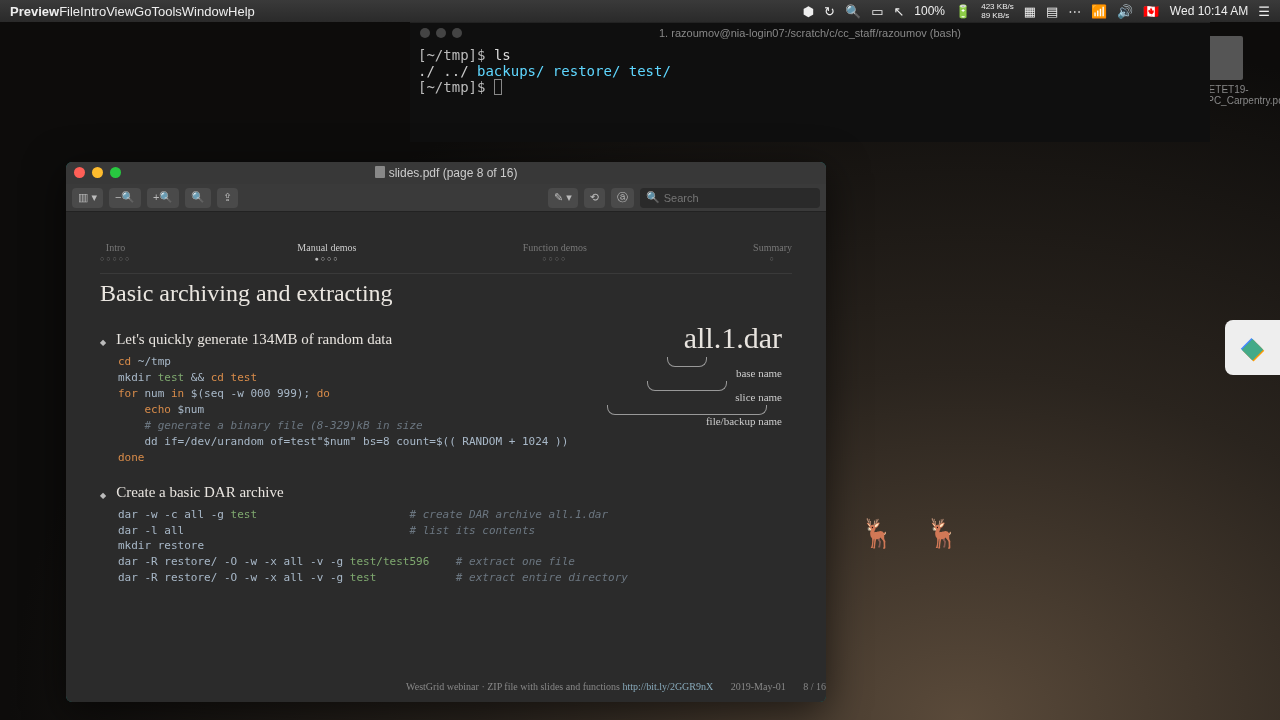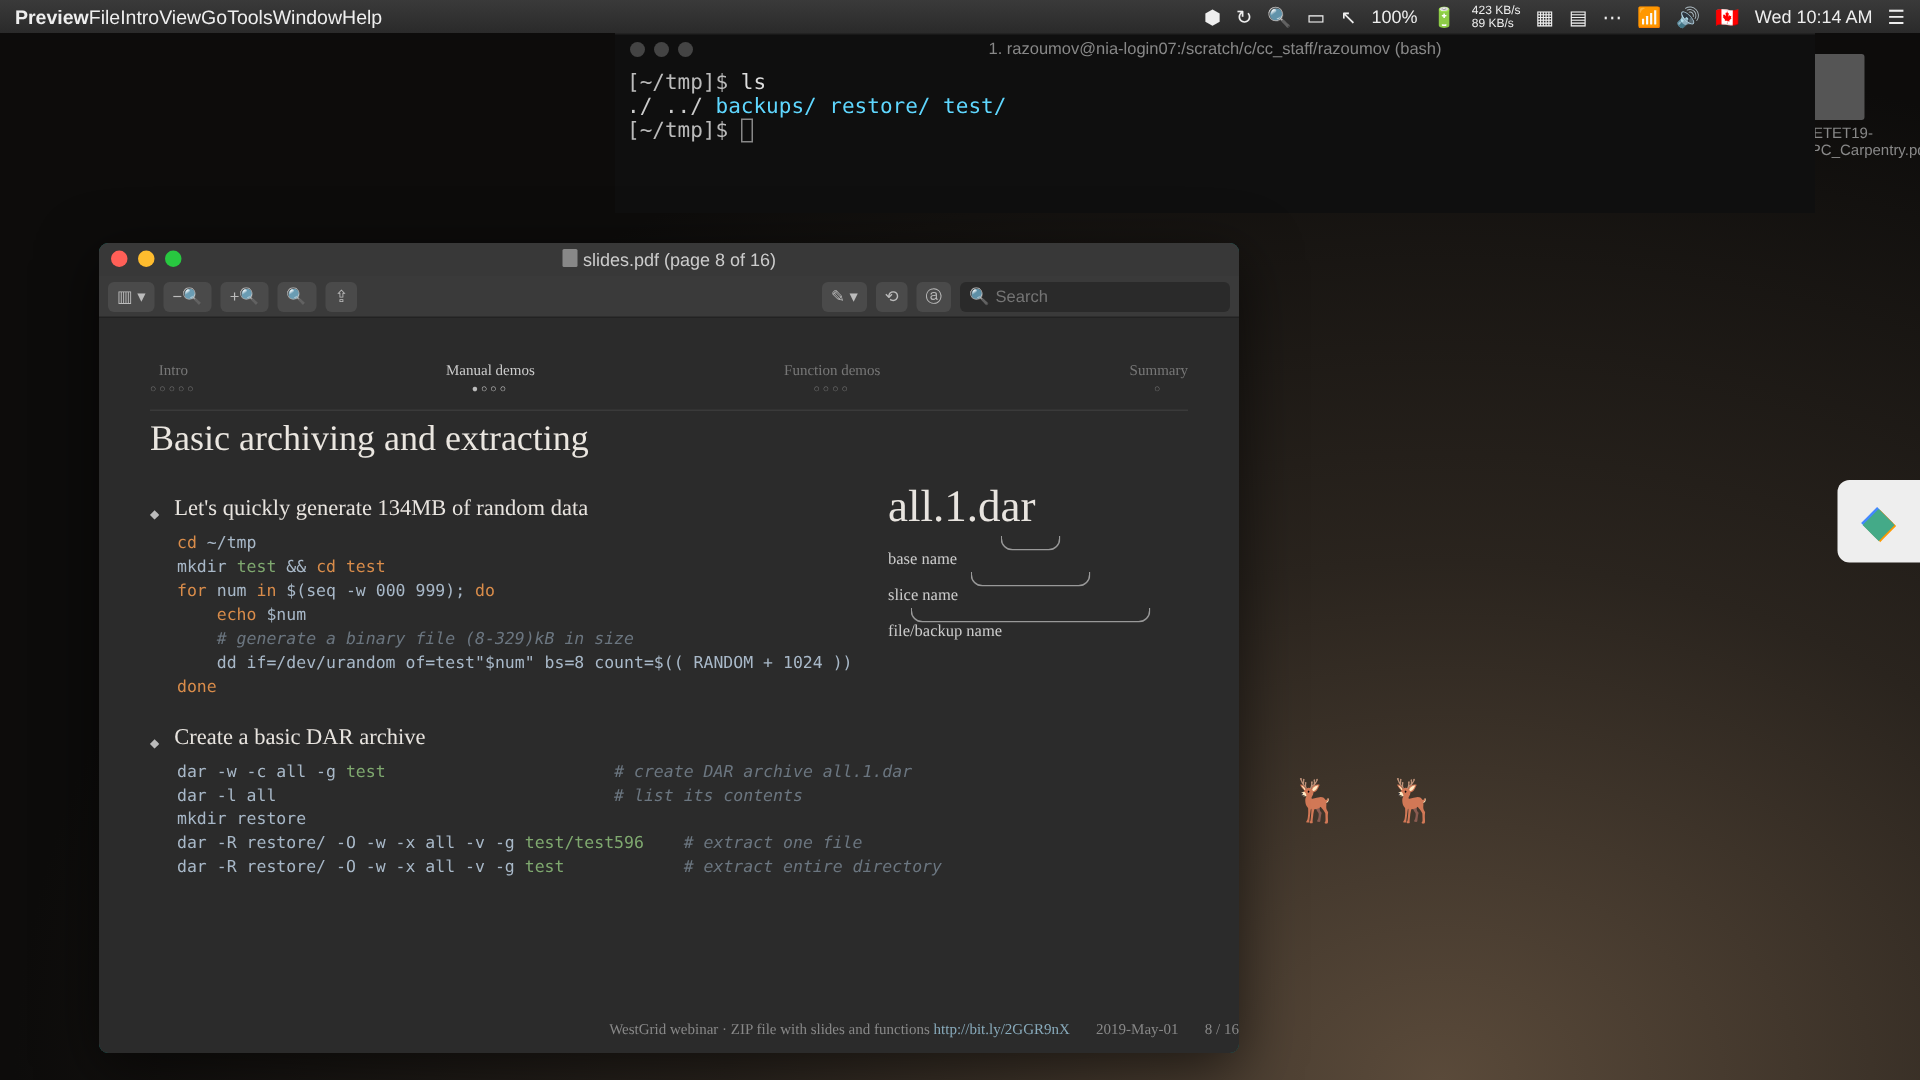--- a/index.html
+++ b/index.html
@@ -57,21 +57,21 @@
 h1.slide-title { font-weight:normal; font-size:24px; margin: 6px 0 24px; color:#eae6e0; }
 
 .slide-body { position:relative; font-size:13px; }
 .bullet { display:flex; gap:10px; margin-bottom:4px; font-size:15px;}
 .bullet::before { content:"◆"; font-size:8px; margin-top:7px; color:#bbb;}
 .codeblk { font-family: "Menlo", monospace; font-size:11px; line-height:1.45; margin: 6px 0 18px 18px; color:#a8b8c8; white-space:pre; }
 .kw { color:#d98c4a; }
 .kw2 { color:#7fa96f; }
 .cmnt { color:#6b7680; font-style: italic; }
 
-.name-diagram { position:absolute; top:-10px; right:10px; width:190px; text-align:left; font-family: Georgia, serif; }
+.name-diagram { position:absolute; top:-10px; right:10px; width:190px; text-align:right; font-family: Georgia, serif; }
 .nd-main { font-size:30px; }
 .nd-main .base { font-variant: normal; }
 .nd-main .ext { font-size:30px; }
 .nd-label { font-size:11px; color:#ccc; margin-top:2px;}
 .brace { height:10px; border-bottom:1px solid #999; border-left:1px solid #999; border-right:1px solid #999; border-radius:0 0 8px 8px; margin:2px auto -2px; }
 
 .footer { position:absolute; bottom:10px; left:0; right:0; text-align:right; font-size:10px; color:#888; font-family:Georgia, serif;padding-left:17px; }
 .footer .link { color:#8ab; }
 </style>
 </head>

